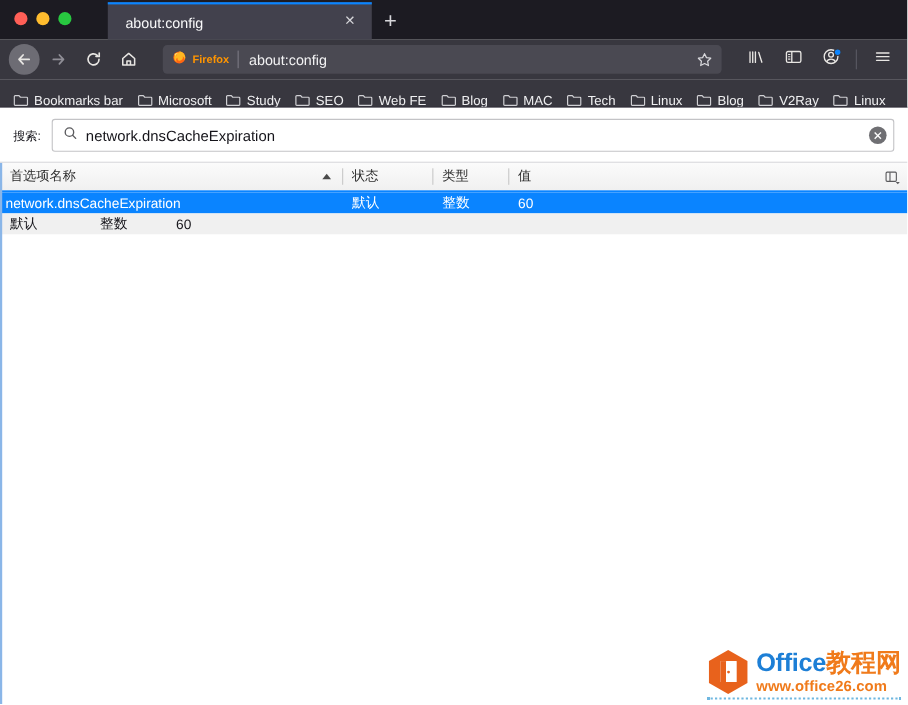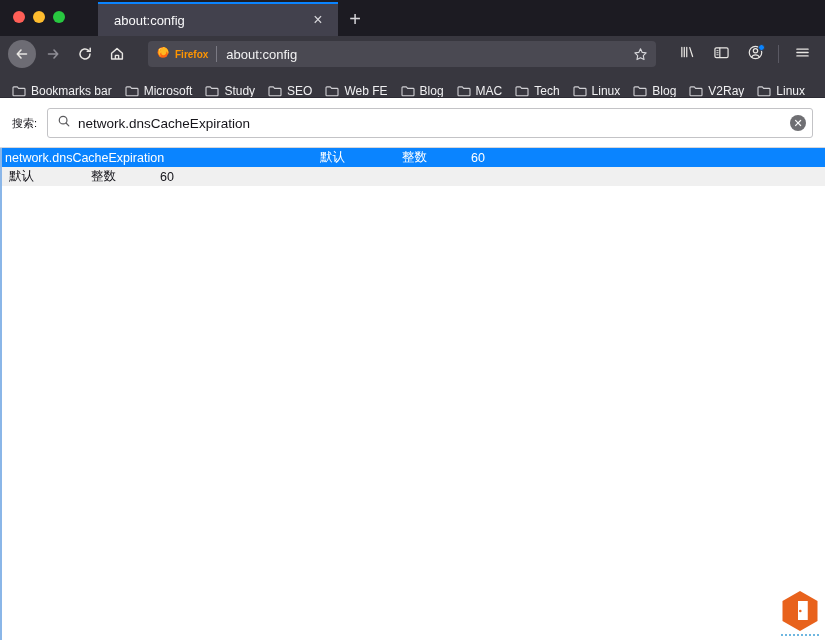--- a/index.html
+++ b/index.html
@@ -520,20 +520,45 @@
           </svg>
         </span>
         <span class="search-value">network.dnsCacheExpiration</span>
         <span class="clear-btn">✕</span>
       </div>
     </div>
 
     <div class="table-wrap">
       <div class="focus-rail"></div>
 
+      <div class="thead">
+        <div class="th name">
+          <span class="th-label">首选项名称</span>
+          <span class="sort-arrow"></span>
+        </div>
+        <div class="th state">
+          <span class="th-div"></span>
+          <span class="th-label">状态</span>
+        </div>
+        <div class="th type">
+          <span class="th-div"></span>
+          <span class="th-label">类型</span>
+        </div>
+        <div class="th value">
+          <span class="th-div"></span>
+          <span class="th-label">值</span>
+        </div>
+        <div class="col-picker">
+          <svg width="15" height="14" viewBox="0 0 16 15" fill="none" stroke="#5b5b5e" stroke-width="1.1">
+            <rect x="1.6" y="1.6" width="10" height="9" rx="1"></rect>
+            <path d="M5.4 1.6v9"></path>
+            <path d="M11 11.2l2 2.2 2-2.2z" fill="#5b5b5e" stroke="none"></path>
+          </svg>
+        </div>
+      </div>
 
       <div class="tbody" id="table-body">
           <div class="trow selected">
             <div class="td name">network.dnsCacheExpiration</div>
             <div class="td state">默认</div>
             <div class="td type">整数</div>
             <div class="td value">60</div>
           </div>
           <div class="trow alt">
             <div class="td state">默认</div>
@@ -546,16 +571,22 @@
     <div class="watermark">
       <div class="wm-hex">
         <svg width="38" height="42" viewBox="0 0 38 42">
           <polygon points="19,1 36.5,11 36.5,31 19,41 1.5,31 1.5,11" fill="#e8621c"></polygon>
           <rect x="12" y="11" width="14.5" height="19" fill="#ffffff"></rect>
           <rect x="12" y="11" width="5" height="19" fill="#e8621c"></rect>
           <rect x="17.6" y="11" width="8.9" height="19" fill="#ffffff"></rect>
           <circle cx="19.3" cy="21" r="1.3" fill="#e8621c"></circle>
         </svg>
       </div>
+      <div class="wm-text">
+        <div class="wm-line1">
+          <span class="wm-office">Office</span><span class="wm-cn">教程网</span>
+        </div>
+        <div class="wm-line2">www.office26.com</div>
+      </div>
     </div>
 
   </div>
 </div>
 
 </body></html>

